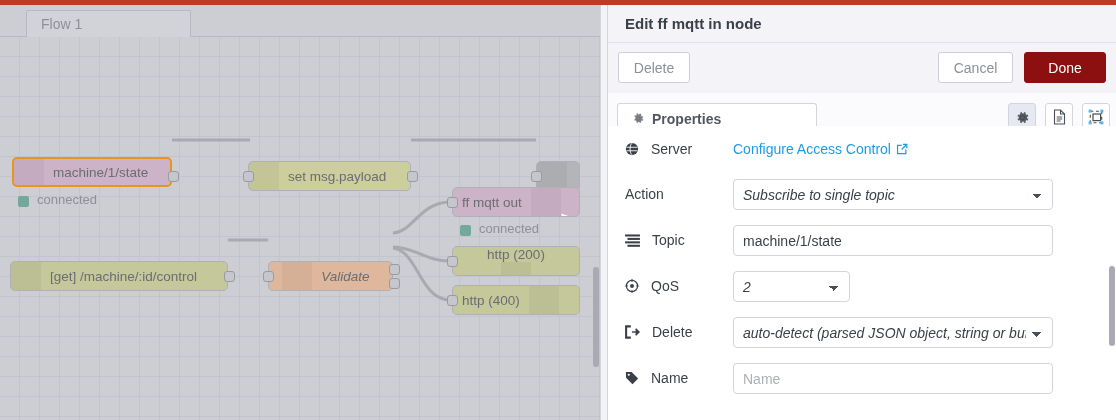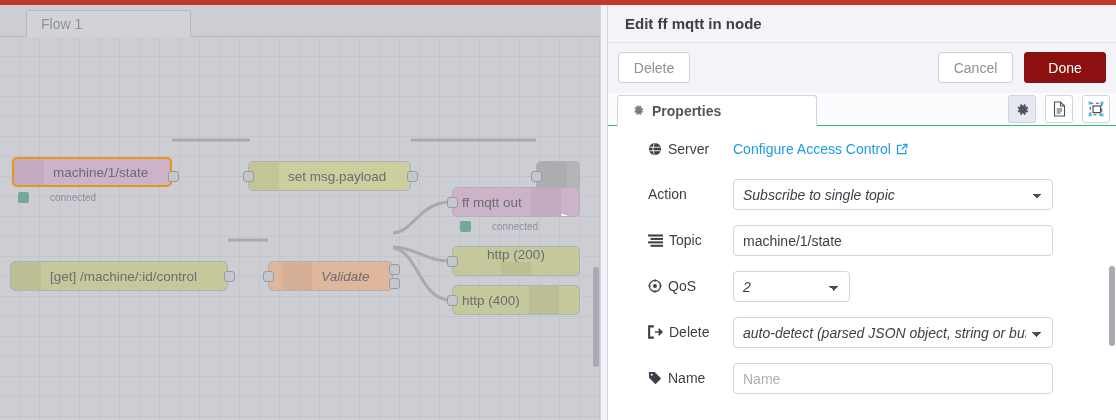--- a/index.html
+++ b/index.html
@@ -80,22 +80,22 @@
   .n-debug   { background: #b4b5b9; }
   .n-http    { background: #c5c89b; }
   .n-func    { background: #dfb79d; justify-content: center; }
   .n-mqttout { background: #cdb3c8; }
 
   .port {
     position: absolute; width: 11px; height: 11px;
     background: #c6c7cc; border: 1px solid #9a9ba1; border-radius: 3px;
   }
   .status {
-    position: absolute; font-size: 10px; color: #8e9099;
-    display: flex; align-items: flex-start; gap: 21px;
+    position: absolute; font-size: 13px; color: #8e9099;
+    display: flex; align-items: flex-end; gap: 8px;
   }
   .status .dot {
     width: 11px; height: 11px; border-radius: 2px; background: #74a89a;
     display: inline-block;
   }
   .italic { font-style: italic; }
 
   
   .ws-scroll {
     position: absolute; left: 592px; top: 32px; width: 8px; height: 383px;
@@ -139,22 +139,22 @@
   }
   .btn-delete { left: 10px; width: 72px; }
   .btn-cancel { left: 330px; width: 75px; }
   .btn-done {
     left: 416px; width: 82px;
     background: #8c1010; border-color: #8c1010; color: #fff;
   }
 
   
   .dlg-tabs {
-    position: absolute; left: 0; top: 88px; width: 509px; height: 33px;
-    border-bottom: 1px solid #22c55e;
+    position: absolute; left: 0; top: 96px; width: 509px; height: 33px;
+    border-bottom: 5px solid #22c55e;
   }
   .ptab {
     position: absolute; left: 9px; top: 2px; width: 200px; height: 31px;
     background: #fff;
     border: 1px solid #d4d4dd; border-bottom: 1px solid #fbfbfe;
     border-radius: 3px 3px 0 0;
     display: flex; align-items: center; gap: 7px;
     padding-left: 14px;
     font-size: 14px; font-weight: bold; color: #52565f;
   }
@@ -172,22 +172,22 @@
   
   .form {
     position: absolute; left: 0; top: 121px; width: 509px; height: 294px;
     background: #fff;
     overflow: hidden;
   }
   .row { position: absolute; left: 0; width: 500px; height: 30px; }
   .row .lbl {
     position: absolute; left: 17px; top: 0;
     width: 108px; height: 30px;
-    display: flex; align-items: center; gap: 6px;
-    font-size: 14px; color: #3b3f48; margin-left: 23px;
+    display: flex; align-items: center; gap: 12px;
+    font-size: 14px; color: #3b3f48;
   }
   .row .ctl { position: absolute; left: 125px; top: 0; }
 
   .link {
     color: #1b9ce5; font-size: 14px; line-height: 30px;
     display: flex; align-items: center; gap: 5px; cursor: pointer;
   }
   input.txt, select.sel {
     height: 31px;
     border: 1px solid #d4d4dd; border-radius: 4px;

